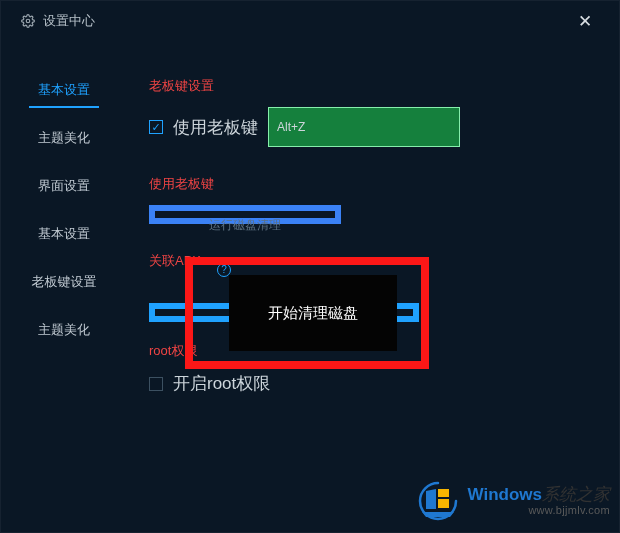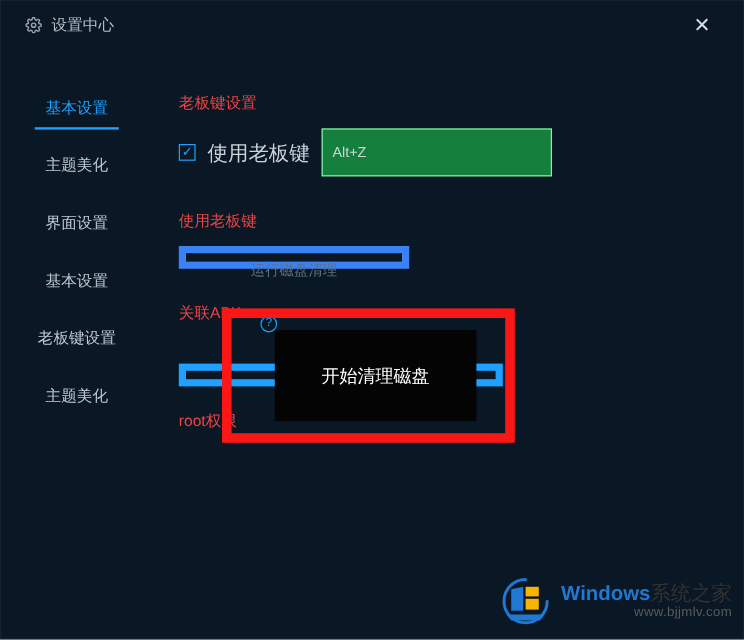--- a/index.html
+++ b/index.html
@@ -173,21 +173,21 @@
       width: 44px; height: 44px;
       position: relative;
     }
     .win-logo svg { display: block; }
     .wm-text { display: flex; flex-direction: column; line-height: 1.15; }
     .wm-main {
       color: #1f78d1;
       font-size: 17px;
       font-weight: 600;
     }
-    .wm-main .suffix { color: #323232; font-weight: 500; }
+    .wm-main .suffix { color: #323232; font-weight: 500; font-style: italic; }
     .wm-url { color: #5a5a5a; font-size: 11px; letter-spacing: 0.3px; text-align: right; }
   </style>
 </head>
 <body>
 
 <div class="app-window">
 
   <div class="title-bar">
     <span class="gear">
       <svg viewBox="0 0 24 24" width="14" height="14" fill="none" stroke="#b6c0c8" stroke-width="2">
@@ -241,20 +241,24 @@
 
       <div class="row gap28">
         <span class="section-label" style="margin-bottom:17px">关联APK</span>
         <span class="help-icon">?</span>
       </div>
       <div class="outline-btn blue gap16" style="width:270px">
         <span>关联APK文件</span>
       </div>
 
       <div class="section-label gap20">root权限</div>
+      <div class="row">
+        <span class="checkbox unchecked"></span>
+        <span class="checkbox-label">开启root权限</span>
+      </div>
 
     </div>
 
   </div>
 
   <div class="red-overlay"></div>
   <div class="black-popup">
     <span>开始清理磁盘</span>
   </div>
 

